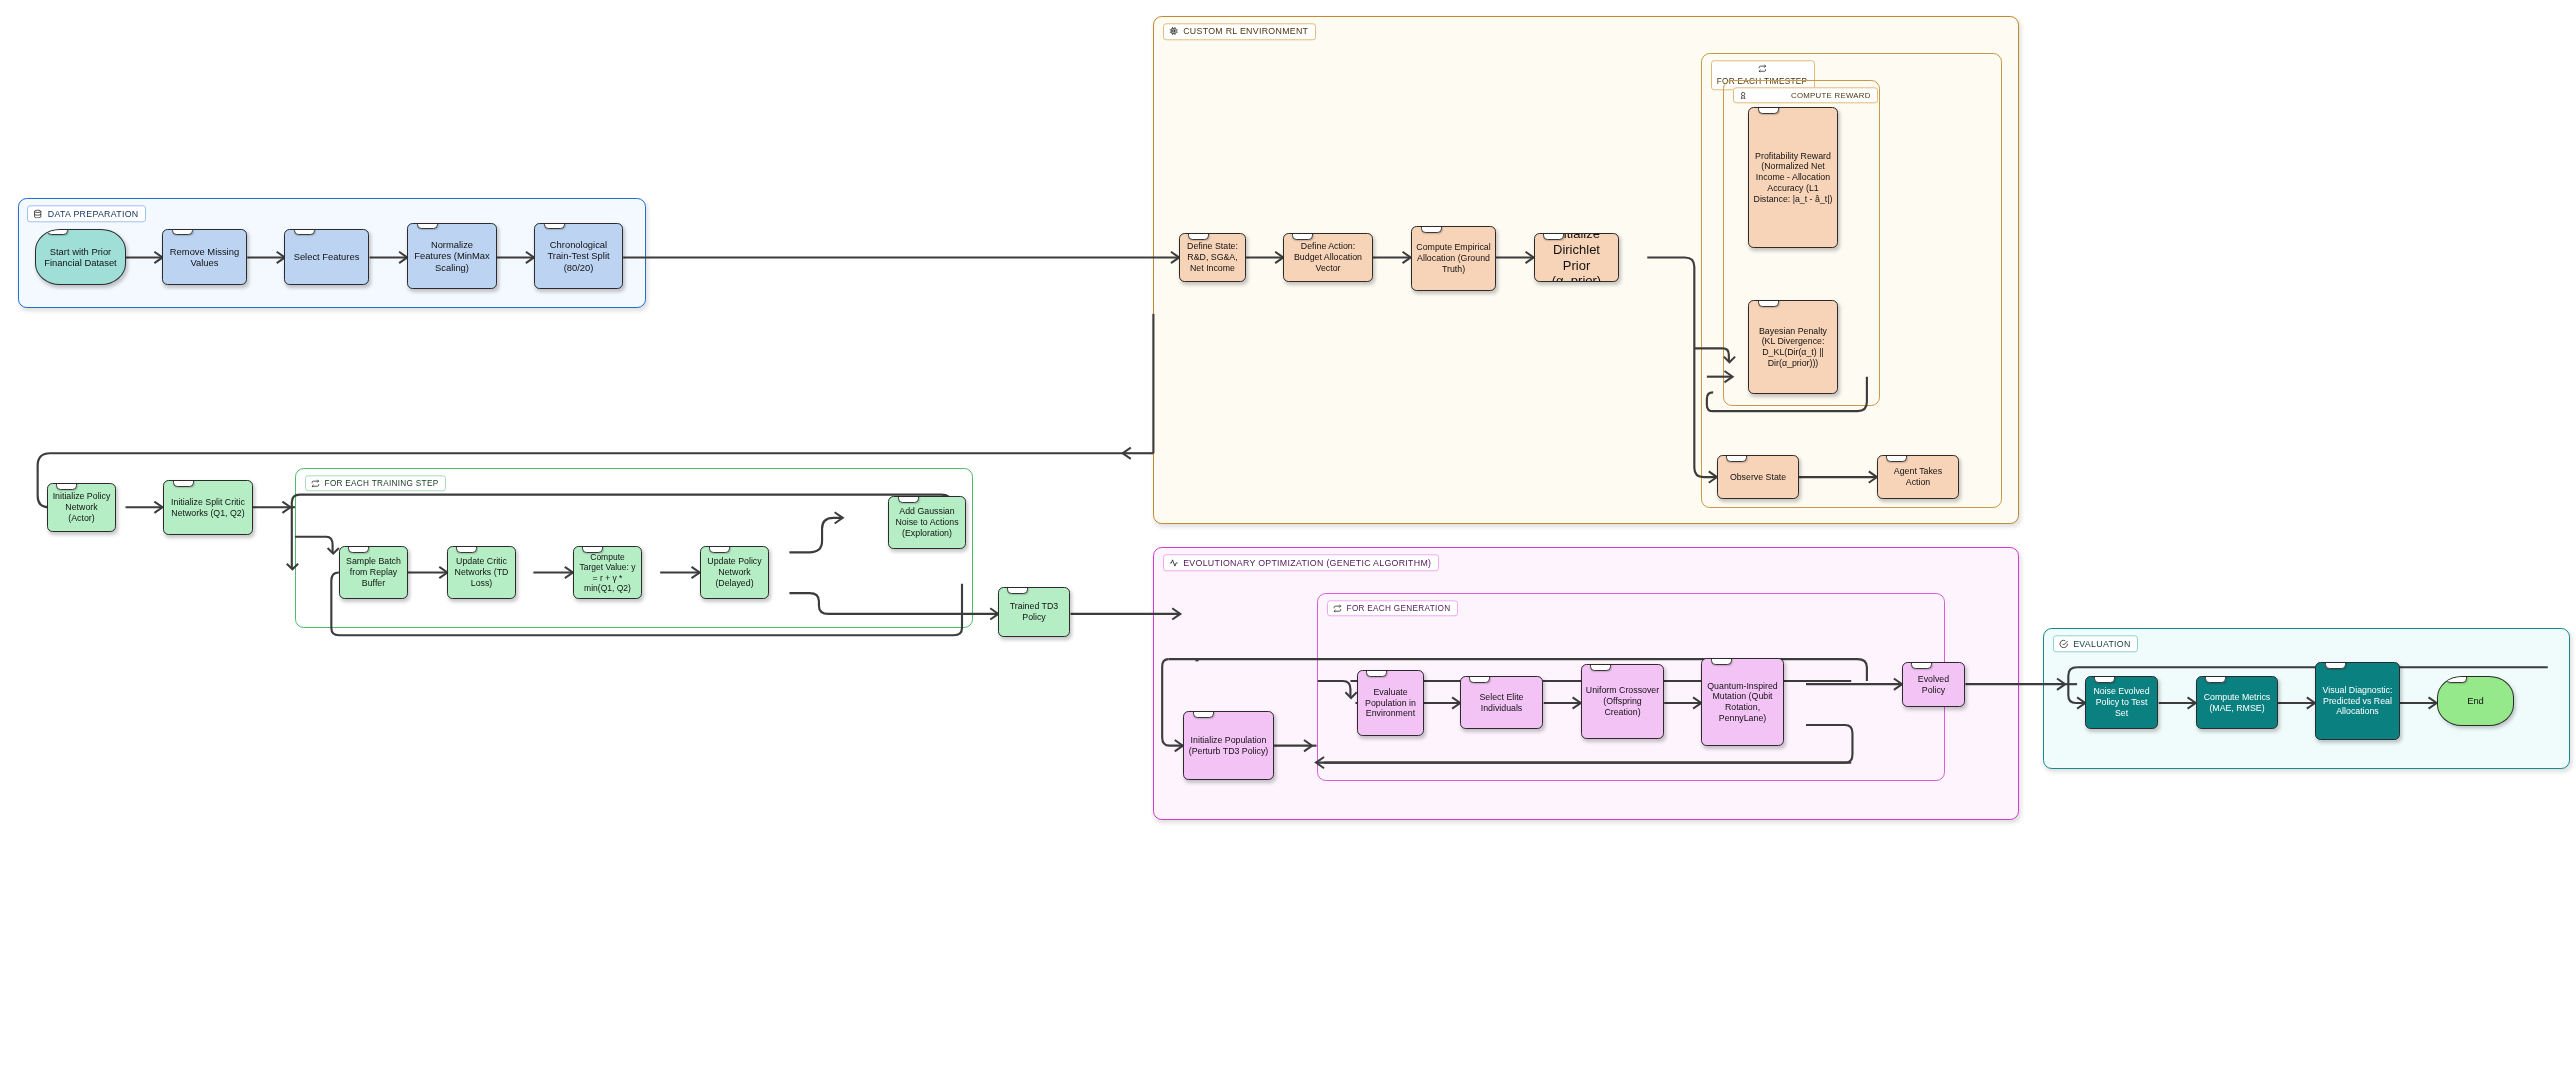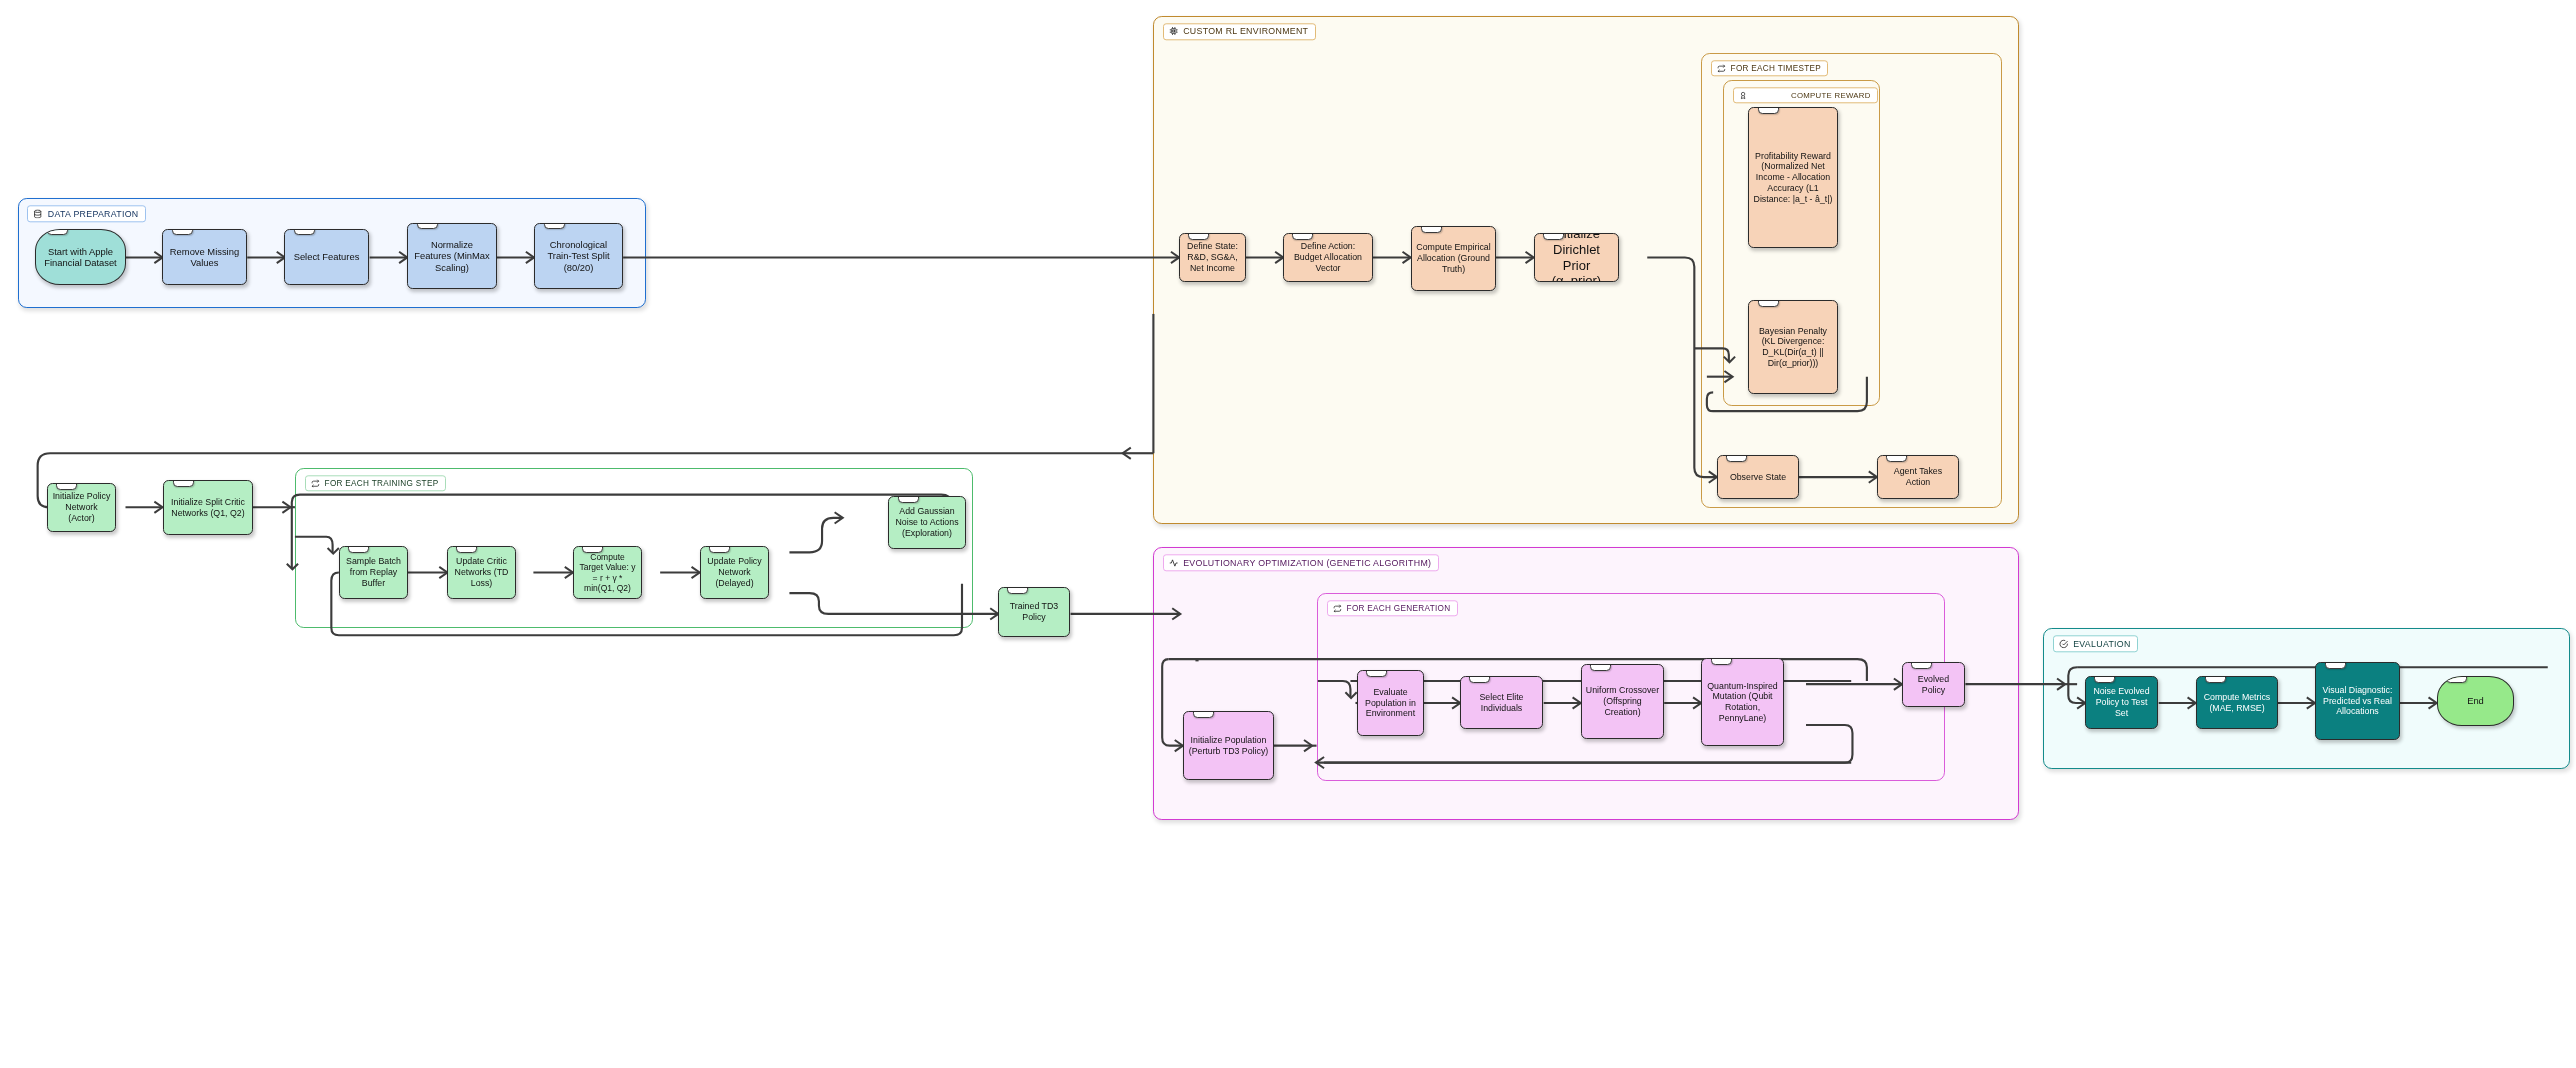--- a/index.html
+++ b/index.html
@@ -187,21 +187,21 @@
       <svg width="9.4" height="9.4" viewBox="0 0 24 24" fill="none" stroke="#1a1a1a" stroke-width="2">
         <ellipse cx="12" cy="5" rx="8" ry="3"></ellipse>
           <path d="M4 5v14c0 1.7 3.6 3 8 3s8-1.3 8-3V5"></path>
           <path d="M4 12c0 1.7 3.6 3 8 3s8-1.3 8-3"></path>
       </svg>
       <span>DATA PREPARATION</span>
     </div>
   </div>
 
   <div class="node rounded zlift" style="left:35px;top:229px;width:91px;height:56px;background:#9fdfd8;font-size:9.4px;">
-    <span>Start with Apple Financial Dataset</span>
+    <span>Start with Prior Financial Dataset</span>
     <span class="nicon" style="left:11.3px;top:-19.5px;">
       
     </span>
   </div>
 
   <div class="node zlift" style="left:162px;top:229px;width:85px;height:56px;background:#bcd4f2;font-size:9.4px;">
     <span>Remove Missing Values</span>
     <span class="nicon" style="left:8.8px;top:-19.5px;">
       
     </span>
@@ -309,21 +309,21 @@
         <line x1="2" y1="9" x2="5" y2="9"></line>
           <line x1="2" y1="15" x2="5" y2="15"></line>
           <line x1="19" y1="9" x2="22" y2="9"></line>
           <line x1="19" y1="15" x2="22" y2="15"></line>
       </svg>
       <span>CUSTOM RL ENVIRONMENT</span>
     </div>
   </div>
 
   <div class="sect" style="left:1701px;top:53px;width:301px;height:455px;border-color:#c99a46;border-width:1.5px;background:transparent;">
-    <div class="sect-label" style="border-color:#e2bb78;color:#4a3510;font-size:8.2px;">
+    <div class="sect-label" style="border-color:#e2bb78;color:#4a3510;font-size:8.2px;flex-direction:column;">
       <svg width="8.8" height="8.8" viewBox="0 0 24 24" fill="none" stroke="#1a1a1a" stroke-width="2">
         <polyline points="17 1 21 5 17 9"></polyline>
           <path d="M3 11V9a4 4 0 0 1 4-4h14"></path>
           <polyline points="7 23 3 19 7 15"></polyline>
           <path d="M21 13v2a4 4 0 0 1-4 4H3"></path>
       </svg>
       <span>FOR EACH TIMESTEP</span>
     </div>
   </div>
 

